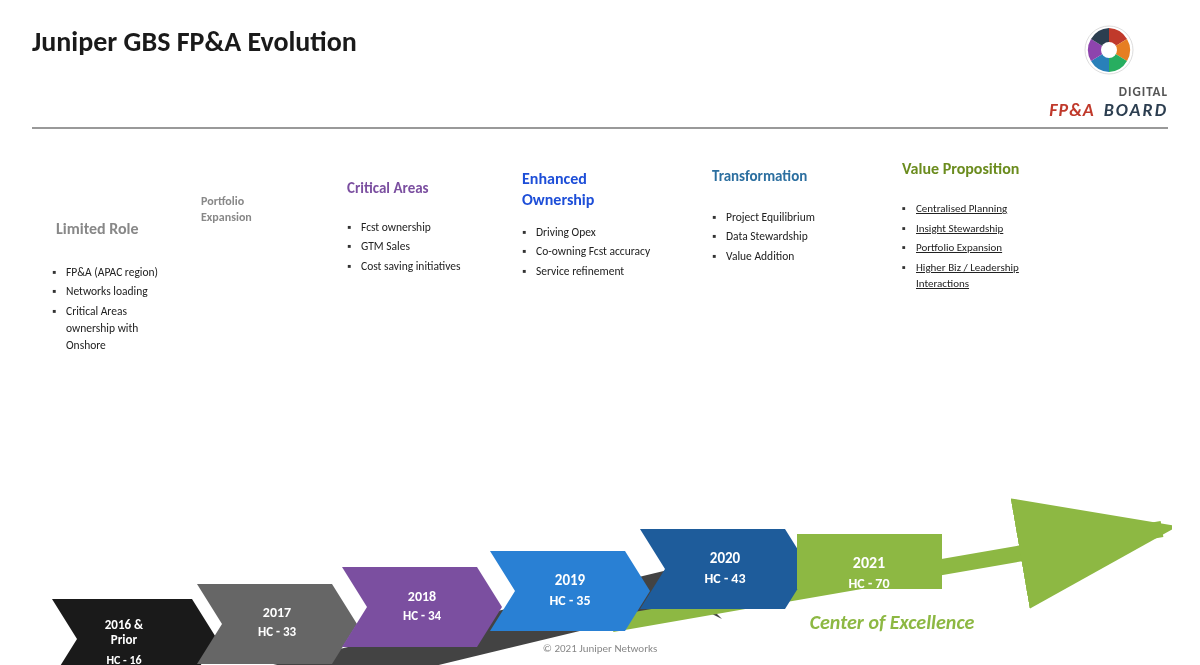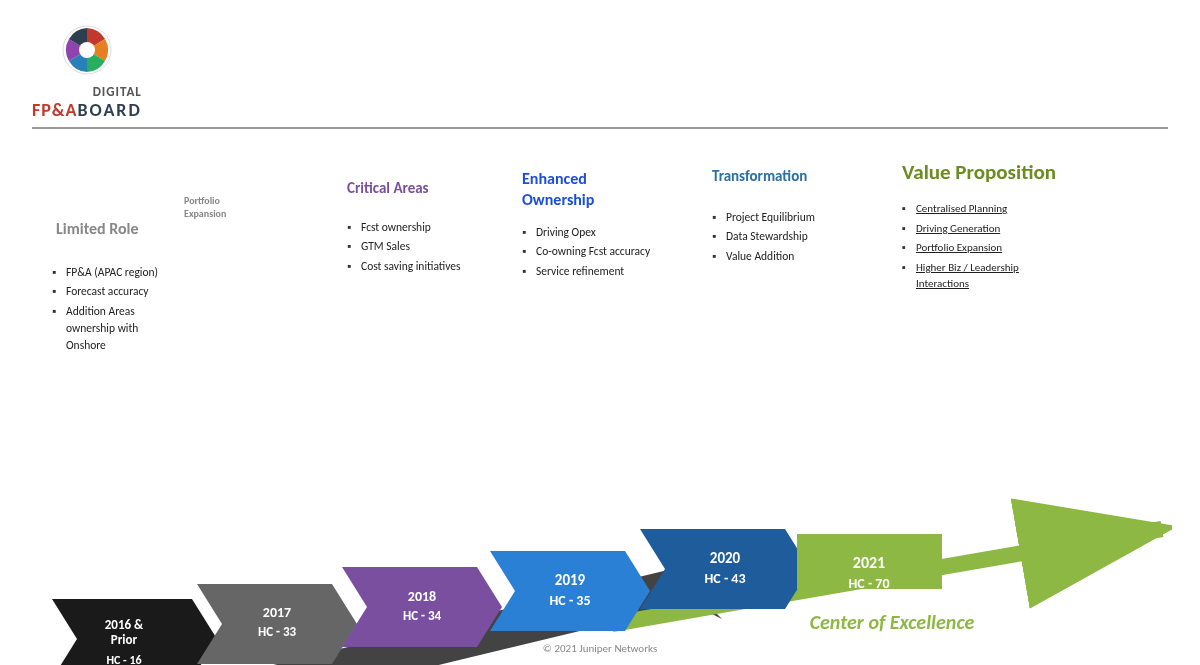--- a/index.html
+++ b/index.html
@@ -124,65 +124,66 @@
       left: 0;
       color: #333;
     }
   </style>
 </head>
 <body>
 
 <div class="page">
 
   <div class="header">
+    <div class="page-title">Juniper GBS FP&amp;A Evolution</div>
     <div class="logo-area">
 
       <svg width="52" height="52" viewBox="0 0 52 52">
         <circle cx="26" cy="26" r="24" fill="none" stroke="#ddd" stroke-width="1"></circle>
 
         <path d="M26,4 A22,22 0 0,1 44,15 L26,26 Z" fill="#c0392b"></path>
         <path d="M44,15 A22,22 0 0,1 44,37 L26,26 Z" fill="#e67e22"></path>
         <path d="M44,37 A22,22 0 0,1 26,48 L26,26 Z" fill="#27ae60"></path>
         <path d="M26,48 A22,22 0 0,1 8,37 L26,26 Z" fill="#2980b9"></path>
         <path d="M8,37 A22,22 0 0,1 8,15 L26,26 Z" fill="#8e44ad"></path>
         <path d="M8,15 A22,22 0 0,1 26,4 L26,26 Z" fill="#2c3e50"></path>
         <circle cx="26" cy="26" r="8" fill="white"></circle>
       </svg>
       <div class="logo-text">
         <div class="digital">DIGITAL</div>
-        <div style="display:flex; gap:0; align-items:flex-end;">
+        <div style="display:flex; gap:9px; align-items:flex-end;font-style:italic;">
           <span class="fpa">FP&amp;A</span>
           <span class="board">BOARD</span>
         </div>
       </div>
     </div>
   </div>
 
   <div class="divider-line"></div>
 
   <div class="chart-wrapper">
 
     <div class="stage-header" style="left:24px; top:80px; color:#888; width:100px; font-size:16px; text-align:left;">
       <span>Limited Role</span>
     </div>
 
-    <div class="stage-header" style="left:152px; top:55px; color:#888; width:110px; font-size:10px; text-align:left;">Portfolio<br>Expansion</div>
+    <div class="stage-header" style="left:169px; top:55px; color:#888; width:110px; font-size:12px; text-align:left;">Portfolio<br>Expansion</div>
 
     <div class="stage-header" style="left:315px; top:40px; color:#7b4fa0; width:130px; font-size:15px;">Critical Areas</div>
 
     <div class="stage-header" style="left:490px; top:30px; color:#1d4ed8; width:130px; font-size:16px;">Enhanced<br>Ownership</div>
 
     <div class="stage-header" style="left:680px; top:28px; color:#2c6fa0; width:140px; font-size:15px;">Transformation</div>
 
-    <div class="stage-header" style="left:870px; top:20px; color:#6b8c1e; width:160px; font-size:21px;">Value Proposition</div>
+    <div class="stage-header" style="left:870px; top:20px; color:#6b8c1e; width:160px; font-size:16px;">Value Proposition</div>
 
     <ul class="col-label" style="left:20px; top:125px; width:120px;">
       <li>FP&amp;A (APAC region)</li>
-      <li>Forecast accuracy</li>
-      <li>Addition Areas ownership with Onshore</li>
+      <li>Networks loading</li>
+      <li>Critical Areas ownership with Onshore</li>
     </ul>
 
 
     <ul class="col-label" style="left:315px; top:80px; width:145px;">
       <li>Fcst ownership</li>
       <li>GTM Sales</li>
       <li>Cost saving initiatives</li>
     </ul>
 
     <ul class="col-label" style="left:490px; top:85px; width:140px;">
@@ -192,21 +193,21 @@
     </ul>
 
     <ul class="col-label" style="left:680px; top:70px; width:150px;">
       <li>Project Equilibrium</li>
       <li>Data Stewardship</li>
       <li>Value Addition</li>
     </ul>
 
     <ul class="col-label value-prop-bullets" style="left:870px; top:62px; width:165px;text-decoration:underline;">
       <li>Centralised Planning</li>
-      <li>Driving Generation</li>
+      <li>Insight Stewardship</li>
       <li>Portfolio Expansion</li>
       <li>Higher Biz / Leadership Interactions</li>
     </ul>
 
     <svg width="1140" height="580" viewBox="0 0 1140 580" style="position:absolute; top:0; left:0;">
 
       <polygon points="100,560 640,430 660,465 120,595" fill="#222" opacity="0.85"></polygon>
 
       <polygon points="660,465 690,480 640,430" fill="#222" opacity="0.85"></polygon>
 

